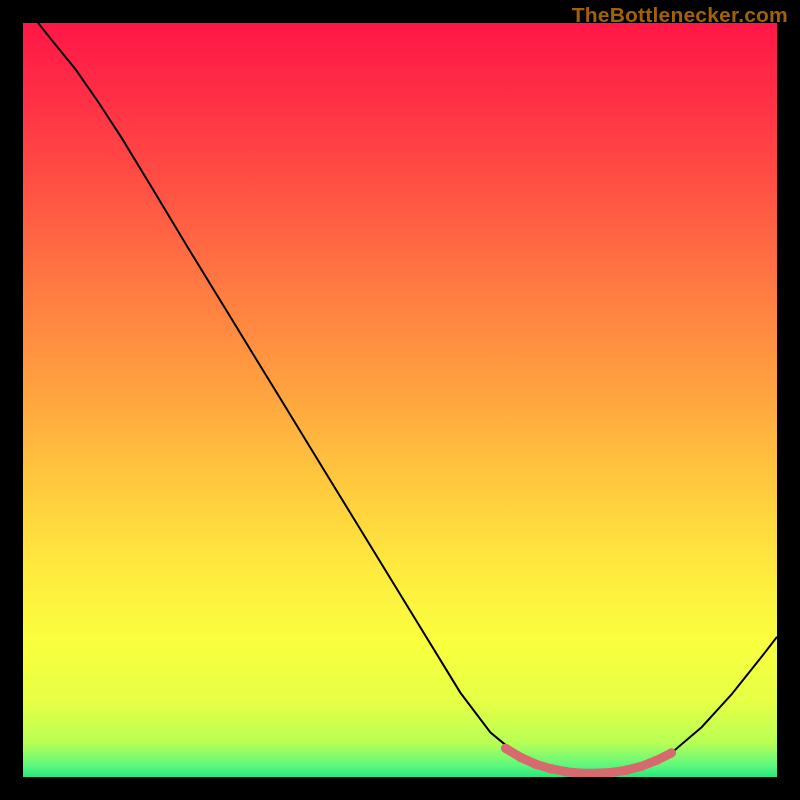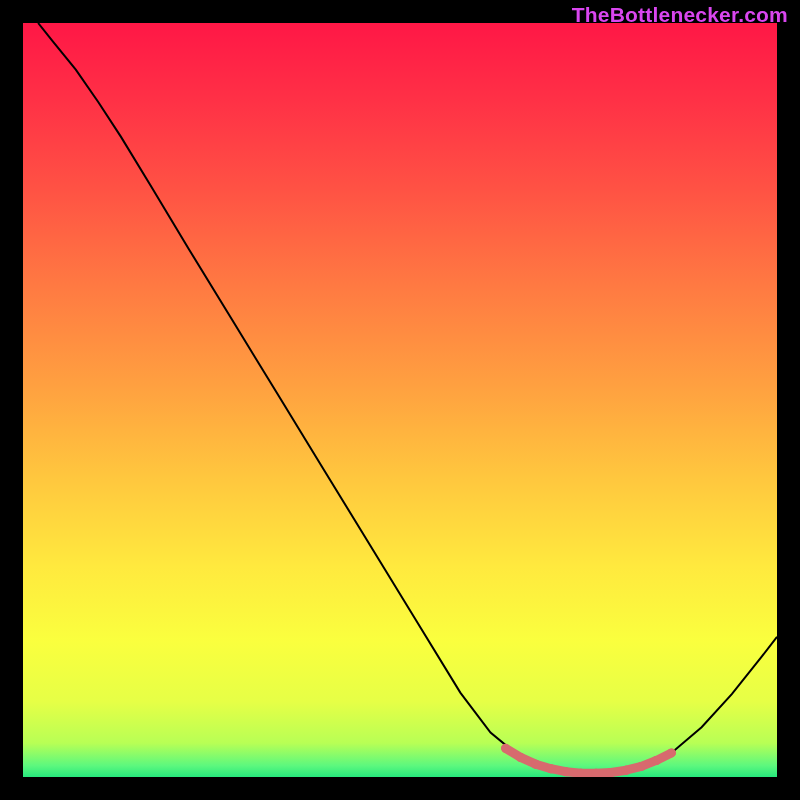--- a/index.html
+++ b/index.html
@@ -40,21 +40,21 @@
     width: 754px;
     height: 754px;
   }
   .attr {
     position: absolute;
     top: 3px;
     right: 12px;
     font-family: Arial, Helvetica, sans-serif;
     font-size: 21px;
     font-weight: bold;
-    color: #d946ef;
+    color: #a16207;
     letter-spacing: 0.2px;
   }
 </style>
 </head>
 <body>
 
 <div class="frame">
   <div class="plot">
     <svg class="gradient" viewBox="0 0 754 754" preserveAspectRatio="none">
       <defs>

